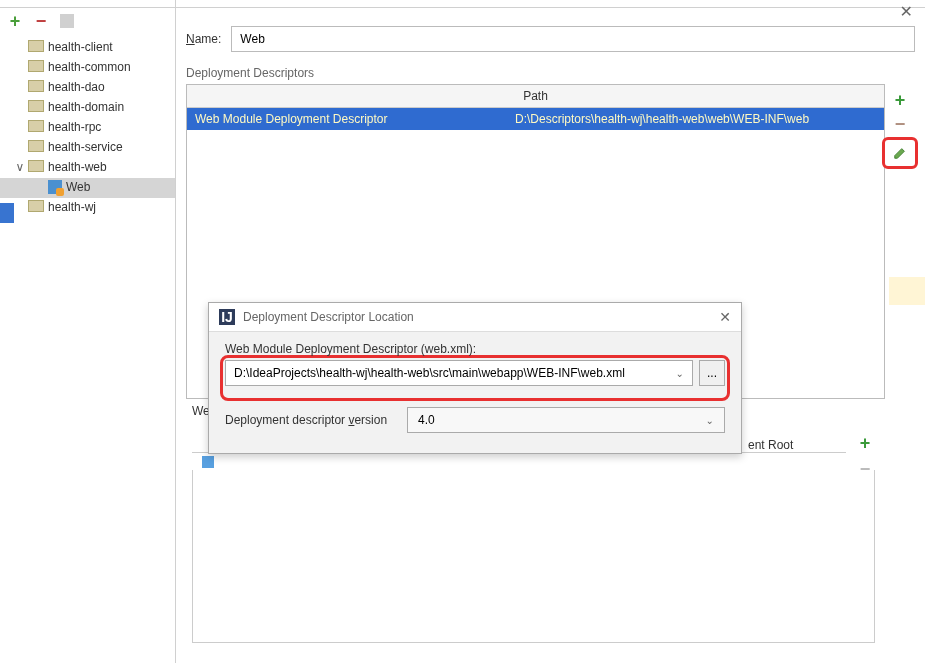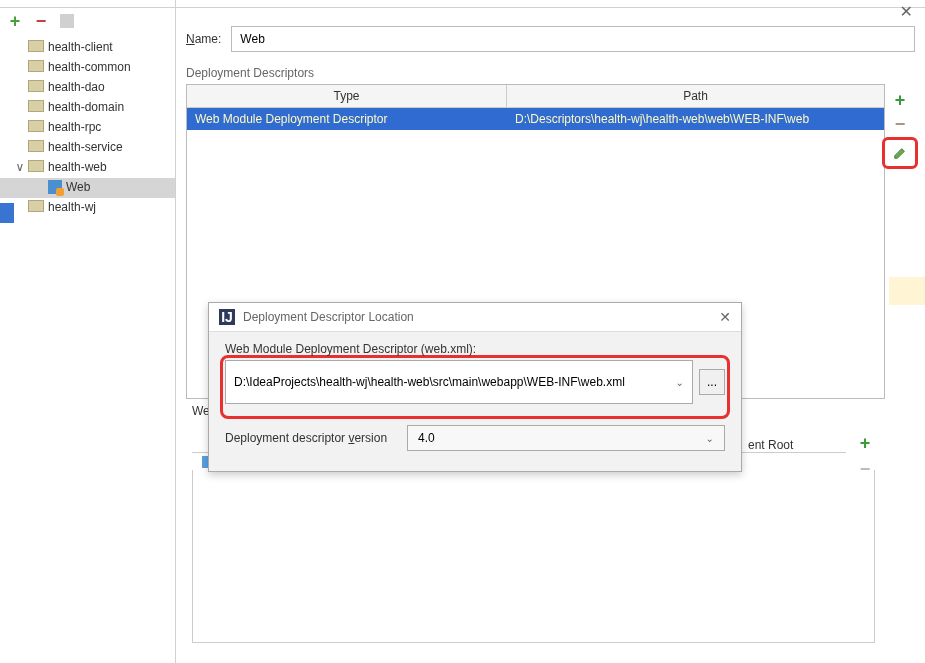--- a/index.html
+++ b/index.html
@@ -60,21 +60,21 @@
     .side-btn.minus-gray { color: #bbb; }
     
     .dialog { position: absolute; top: 302px; left: 208px; width: 534px; background: #f2f2f2; border: 1px solid #aaa; box-shadow: 0 3px 8px rgba(0,0,0,0.2); z-index: 10; }
     .dialog-title { display: flex; align-items: center; padding: 6px 10px; background: #fff; border-bottom: 1px solid #ddd; position: relative; }
     .dialog-ij-icon { width: 16px; height: 16px; background: #2d3b5a; margin-right: 8px; display: flex; align-items: center; justify-content: center; color: #fff; font-size: 14px; font-weight: bold; }
     .dialog-title-text { color: #666; }
     .dialog-close { position: absolute; right: 10px; color: #666; font-size: 14px; }
     .dialog-body { padding: 10px 16px 6px; }
     .dialog-field-label { color: #333; margin-bottom: 4px; }
     .dialog-field-row { display: flex; gap: 6px; align-items: center; margin-bottom: 10px; }
-    .combo { flex: 1; border: 1px solid #aaa; background: #fff; padding: 4px 8px; height: 44px; display: flex; align-items: center; justify-content: space-between; }
+    .combo { flex: 1; border: 1px solid #aaa; background: #fff; padding: 4px 8px; height: 26px; display: flex; align-items: center; justify-content: space-between; }
     .combo-val { white-space: nowrap; overflow: hidden; }
     .combo-chev { color: #666; font-size: 10px; }
     .dots-btn { width: 26px; height: 26px; border: 1px solid #aaa; background: #f0f0f0; display: flex; align-items: center; justify-content: center; }
     .red-highlight { border: 3px solid #e83030; border-radius: 8px; padding: 2px; margin: -5px -5px 6px -5px; }
     .version-row { display: flex; align-items: center; gap: 20px; margin-bottom: 14px; }
     .version-label { color: #333; }
     .version-combo { flex: 1; border: 1px solid #aaa; background: #f8f8f8; height: 26px; display: flex; align-items: center; justify-content: space-between; padding: 0 10px; text-align: right; }
     .dialog-buttons { display: flex; justify-content: flex-end; gap: 10px; padding: 0 0 10px; }
     .btn { border: 1px solid #aaa; background: #f8f8f8; padding: 4px 18px; height: 26px; min-width: 72px; text-align: center; }
     .btn.primary { border: 2px solid #2f70c8; }
@@ -155,21 +155,20 @@
     <div class="name-row">
       <span class="name-label"><u>N</u><span>ame:</span></span>
       <input class="name-input" type="text" value="Web" style="">
     </div>
 
     <div class="section-label">Deployment Descriptors</div>
 
     <div class="descriptors-area">
       <div class="table-wrap">
         <div class="table-header">
-          <div class="th th-type">Type</div>
           <div class="th th-path">Path</div>
         </div>
         <div class="table-row">
           <div class="td td-type">Web Module Deployment Descriptor</div>
           <div class="td td-path">D:\Descriptors\health-wj\health-web\web\WEB-INF\web</div>
         </div>
         <div class="table-body-empty"></div>
       </div>
       <div class="side-buttons">
         <div class="side-btn plus">+</div>

